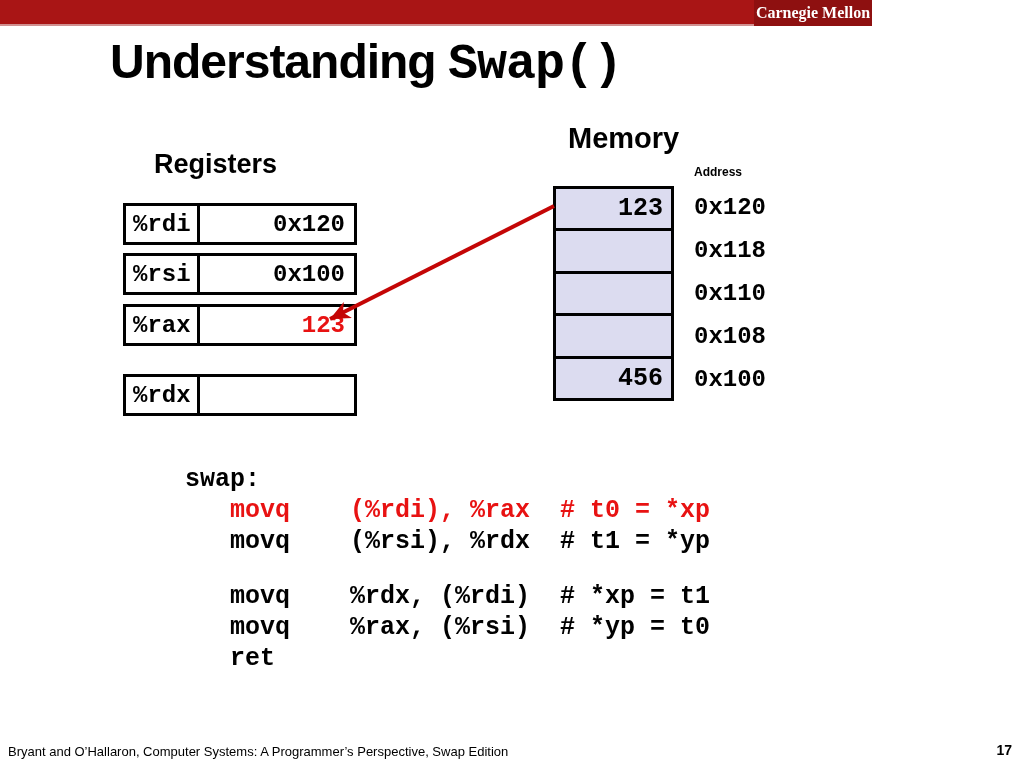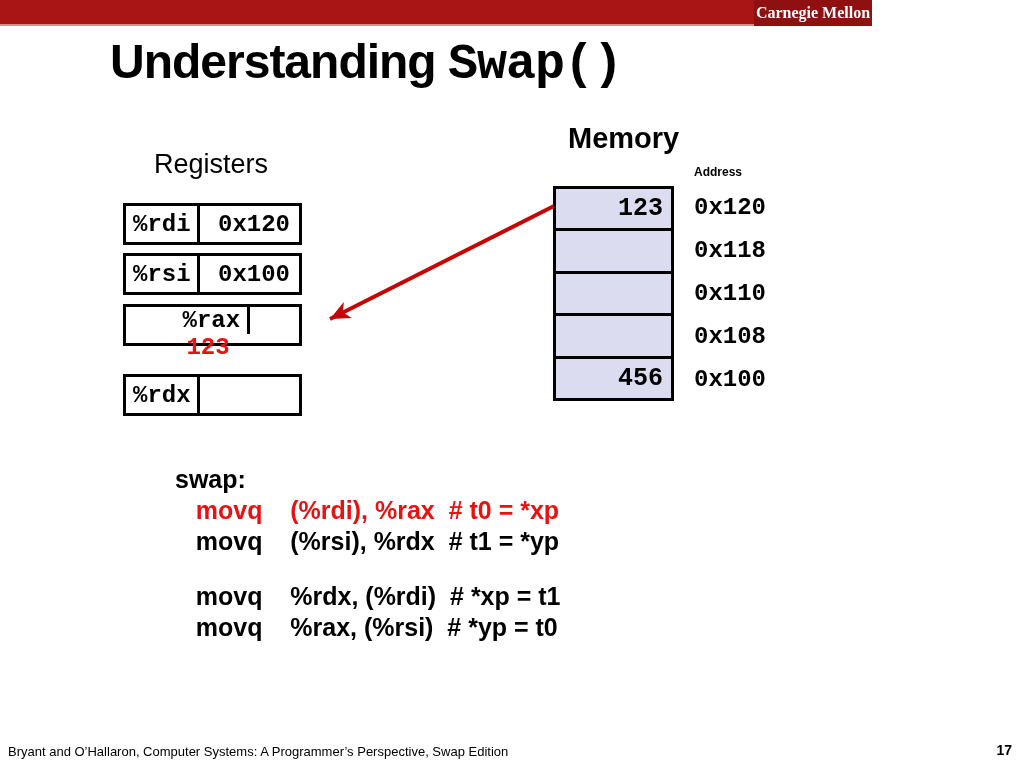--- a/index.html
+++ b/index.html
@@ -41,40 +41,40 @@
   .title {
     position: absolute; left: 70px; top: 34px; white-space: nowrap;
     font-weight: bold; font-size: 48px; letter-spacing: -1px; color: var(--ink); margin-left: 40px;
   }
   .title .title-code {
     font-family: "Liberation Mono", monospace; font-size: 50px; letter-spacing: -1px;
   }
   
   .registers-heading {
     position: absolute; left: 154px; top: 149px;
-    font-weight: normal; font-size: 27px;
+    font-weight: bold; font-size: 27px;
   }
   .memory-heading {
     position: absolute; left: 549px; top: 122px;
     font-weight: bold; font-size: 29px; margin-left: 19px;
   }
   .address-heading {
     position: absolute; left: 694px; top: 165px;
     font-weight: bold; font-size: 12px;
   }
   
   .reg-row {
-    position: absolute; left: 123px; width: 179px; height: 42px;
+    position: absolute; left: 123px; width: 234px; height: 42px;
     border: 3px solid var(--ink); background: #ffffff;
     display: flex; align-items: center;
     font-family: "Liberation Mono", monospace; font-weight: bold; font-size: 24px; text-align: center;
   }
   .reg-row-0 { top: 203px; }
   .reg-row-1 { top: 253px; }
-  .reg-row-2 { top: 304px; flex-direction: column; }
+  .reg-row-2 { top: 304px; }
   .reg-row-3 { top: 374px; }
   .reg-name {
     width: 74px; height: 100%; border-right: 3px solid var(--ink);
     display: flex; align-items: center; padding-left: 7px;
   }
   .reg-value {
     flex: 1; height: 100%;
     display: flex; align-items: center; justify-content: flex-end; padding-right: 9px;
   }
   
@@ -101,22 +101,22 @@
   }
   
   .arrow-svg {
     position: absolute; left: 0; top: 0; width: 1024px; height: 768px;
     pointer-events: none;
   }
   .arrow-line { stroke: var(--arrow-red); stroke-width: 4; }
   .arrow-head { fill: var(--arrow-red); }
   
   .code-block {
-    position: absolute; left: 175px; top: 464px;
-    font-family: Liberation Sans, sans-serif; font-weight: bold;
+    position: absolute; left: 185px; top: 464px;
+    font-family: Liberation Mono, monospace; font-weight: bold;
     font-size: 25px; line-height: 31px;
   }
   .code-line { white-space: pre; }
   
   .footer-citation {
     position: absolute; left: 8px; top: 744px;
     font-size: 13px; color: var(--ink);
   }
   .footer-page {
     position: absolute; right: 12px; top: 742px;
@@ -181,18 +181,19 @@
     </defs>
     <line class="arrow-line" x1="554" y1="206" x2="330" y2="319" marker-end="url(#arrowhead)"></line>
   </svg>
 
   <div class="code-block">
     <div class="code-line" style="color: rgb(0, 0, 0);">swap:</div>
     <div class="code-line" style="color: rgb(232, 18, 18);">   movq    (%rdi), %rax  # t0 = *xp</div>
     <div class="code-line" style="color: rgb(0, 0, 0);">   movq    (%rsi), %rdx  # t1 = *yp</div>
     <div class="code-line" style="color: rgb(0, 0, 0); margin-top: 24px;">   movq    %rdx, (%rdi)  # *xp = t1</div>
     <div class="code-line" style="color: rgb(0, 0, 0);">   movq    %rax, (%rsi)  # *yp = t0</div>
+    <div class="code-line" style="color: rgb(0, 0, 0);">   ret</div>
   </div>
 
   <div class="footer-citation">Bryant and O’Hallaron, Computer Systems: A Programmer’s Perspective, Swap Edition</div>
   <div class="footer-page">17</div>
 
 </div>
 
 </body></html>

